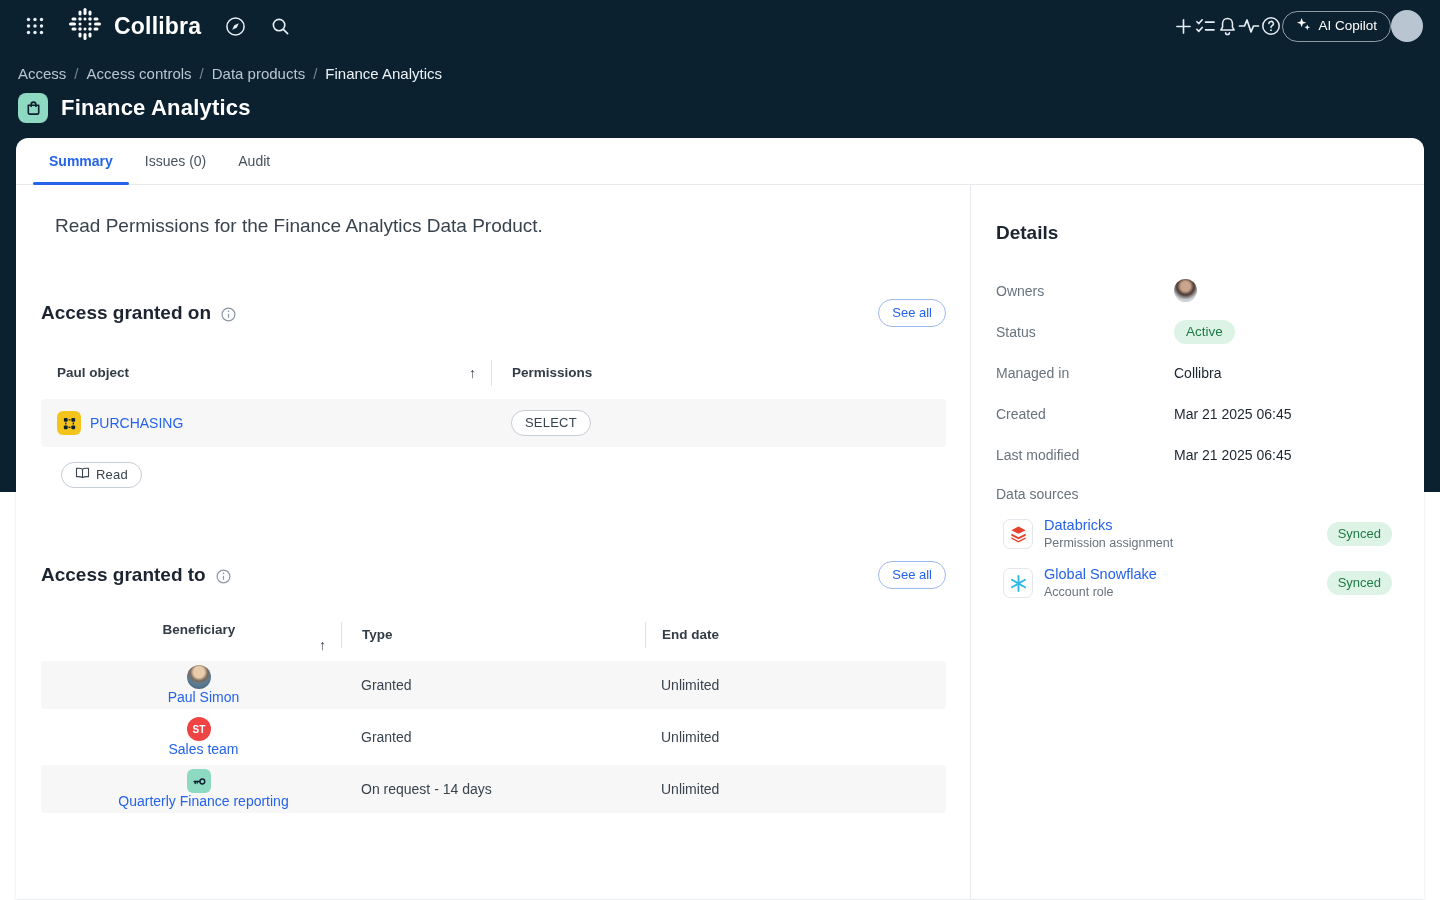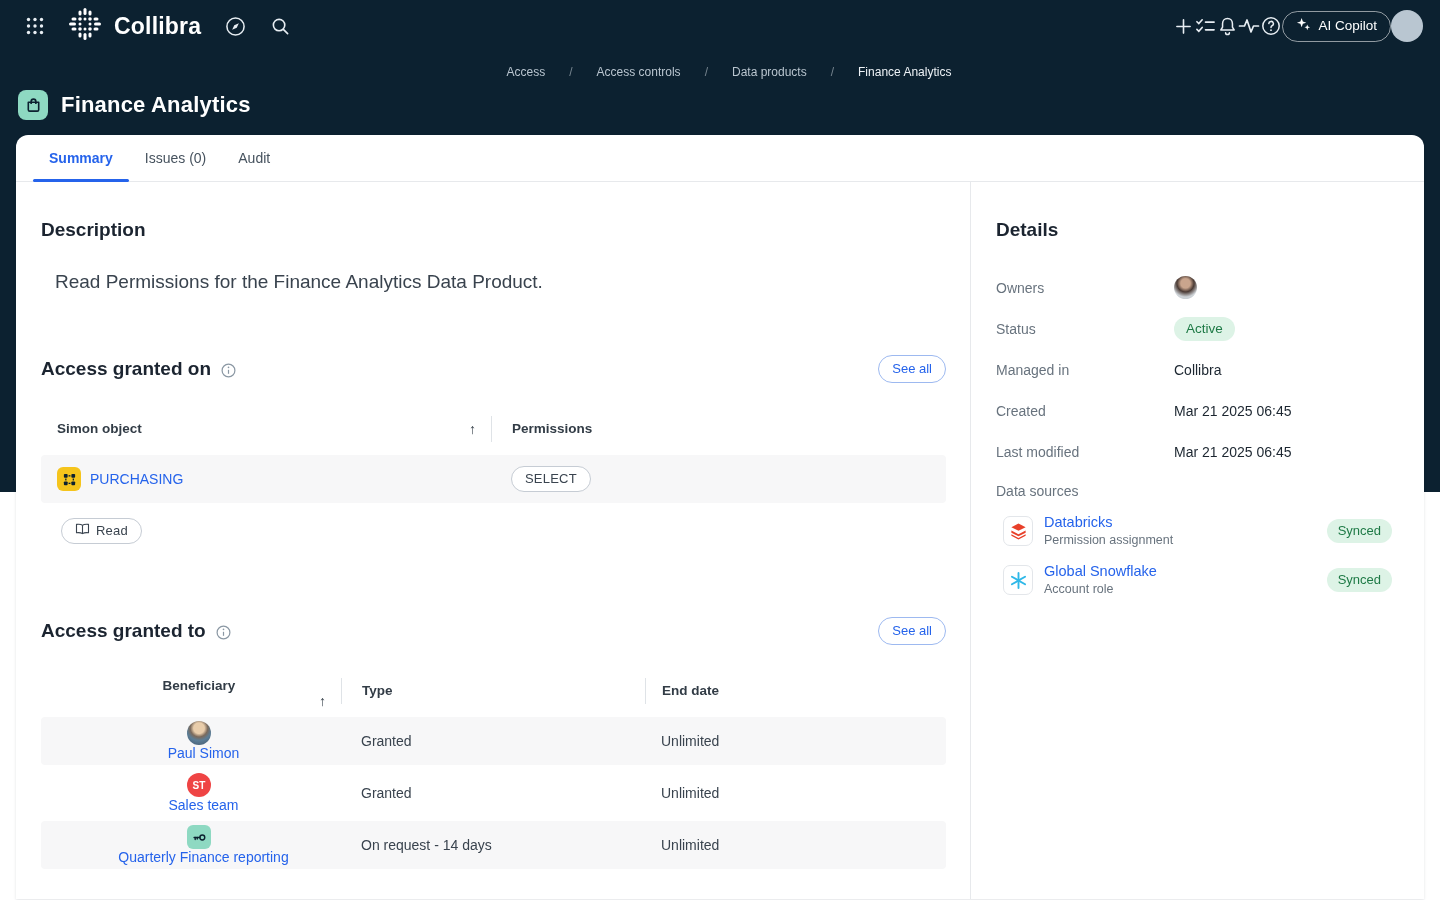--- a/index.html
+++ b/index.html
@@ -26,21 +26,21 @@
   .tb-left{display:flex;align-items:center;gap:23px;}
   .tb-icon{width:22px;height:22px;display:grid;place-items:center;cursor:pointer;}
   .brand{display:flex;align-items:center;gap:11px;margin-left:-2px;cursor:pointer;}
   .brand-name{font-size:23px;font-weight:600;letter-spacing:.2px;color:#fff;}
   .tb-right{margin-left:auto;display:flex;align-items:center;}
   .copilot-btn{display:flex;align-items:center;gap:7px;border:1px solid rgba(255,255,255,.55);
     border-radius:16px;padding:5px 13px 6px;font-size:13.5px;color:#fff;background:transparent;cursor:pointer;}
   .avatar-blank{width:32px;height:32px;border-radius:50%;background:#b9c6d1;cursor:pointer;}
 
   
-  .breadcrumb{padding:13px 0 0 18px;font-size:12px;color:#b9c5cf;display:flex;gap:24px;align-items:center;justify-content:center;}
+  .breadcrumb{padding:13px 0 0 18px;font-size:15px;color:#b9c5cf;display:flex;gap:8px;align-items:center;}
   .breadcrumb a{color:#b9c5cf;text-decoration:none;cursor:pointer;}
   .crumb-sep{color:#76858f;}
   .crumb-current{color:#edf2f6;}
   .page-header{display:flex;align-items:center;gap:13px;padding:11px 0 15px 18px;}
   .title-icon{width:30px;height:30px;border-radius:8px;background:var(--mint);display:grid;place-items:center;}
   .page-title{font-size:22px;font-weight:700;color:#fff;letter-spacing:.2px;}
 
   
   .card{margin:0 16px;background:#fff;border-radius:12px 12px 0 0;min-height:761px;
     box-shadow:0 1px 3px rgba(10,25,40,.12);}
@@ -238,39 +238,38 @@
   <div class="card">
     <div class="tabs">
       <div class="tab active">Summary</div>
       <div class="tab">Issues (0)</div>
       <div class="tab">Audit</div>
     </div>
 
     <div class="card-body">
 
       <div class="main">
-        <h2 class="section-heading desc-heading">Description</h2>
         <p class="desc-text">Read Permissions for the Finance Analytics Data Product.</p>
 
         <div class="section-head">
           <h2 class="section-heading">Access granted on</h2>
           <span class="info-icon">
             <svg width="15" height="15" viewBox="0 0 15 15" fill="none" stroke="#8a97a3" stroke-width="1.2">
               <circle cx="7.5" cy="7.5" r="6.4"></circle>
                 <line x1="7.5" y1="6.8" x2="7.5" y2="10.8"></line>
               <circle cx="7.5" cy="4.4" r="0.8" fill="#8a97a3" stroke="none"></circle>
             </svg>
           </span>
           <button class="see-all">See all</button>
         </div>
 
         <div class="table">
           <div class="t-head">
             <div class="hcell t1-c1">
-              <span>Simon object</span>
+              <span>Paul object</span>
               <span class="sort-arrow">↑</span>
             </div>
             <div class="hcell t1-c2 sep-left">
               <span>Permissions</span>
             </div>
           </div>
 
           <div class="t-row gray">
             <div class="cell t1-c1">
               <span class="obj-icon">

